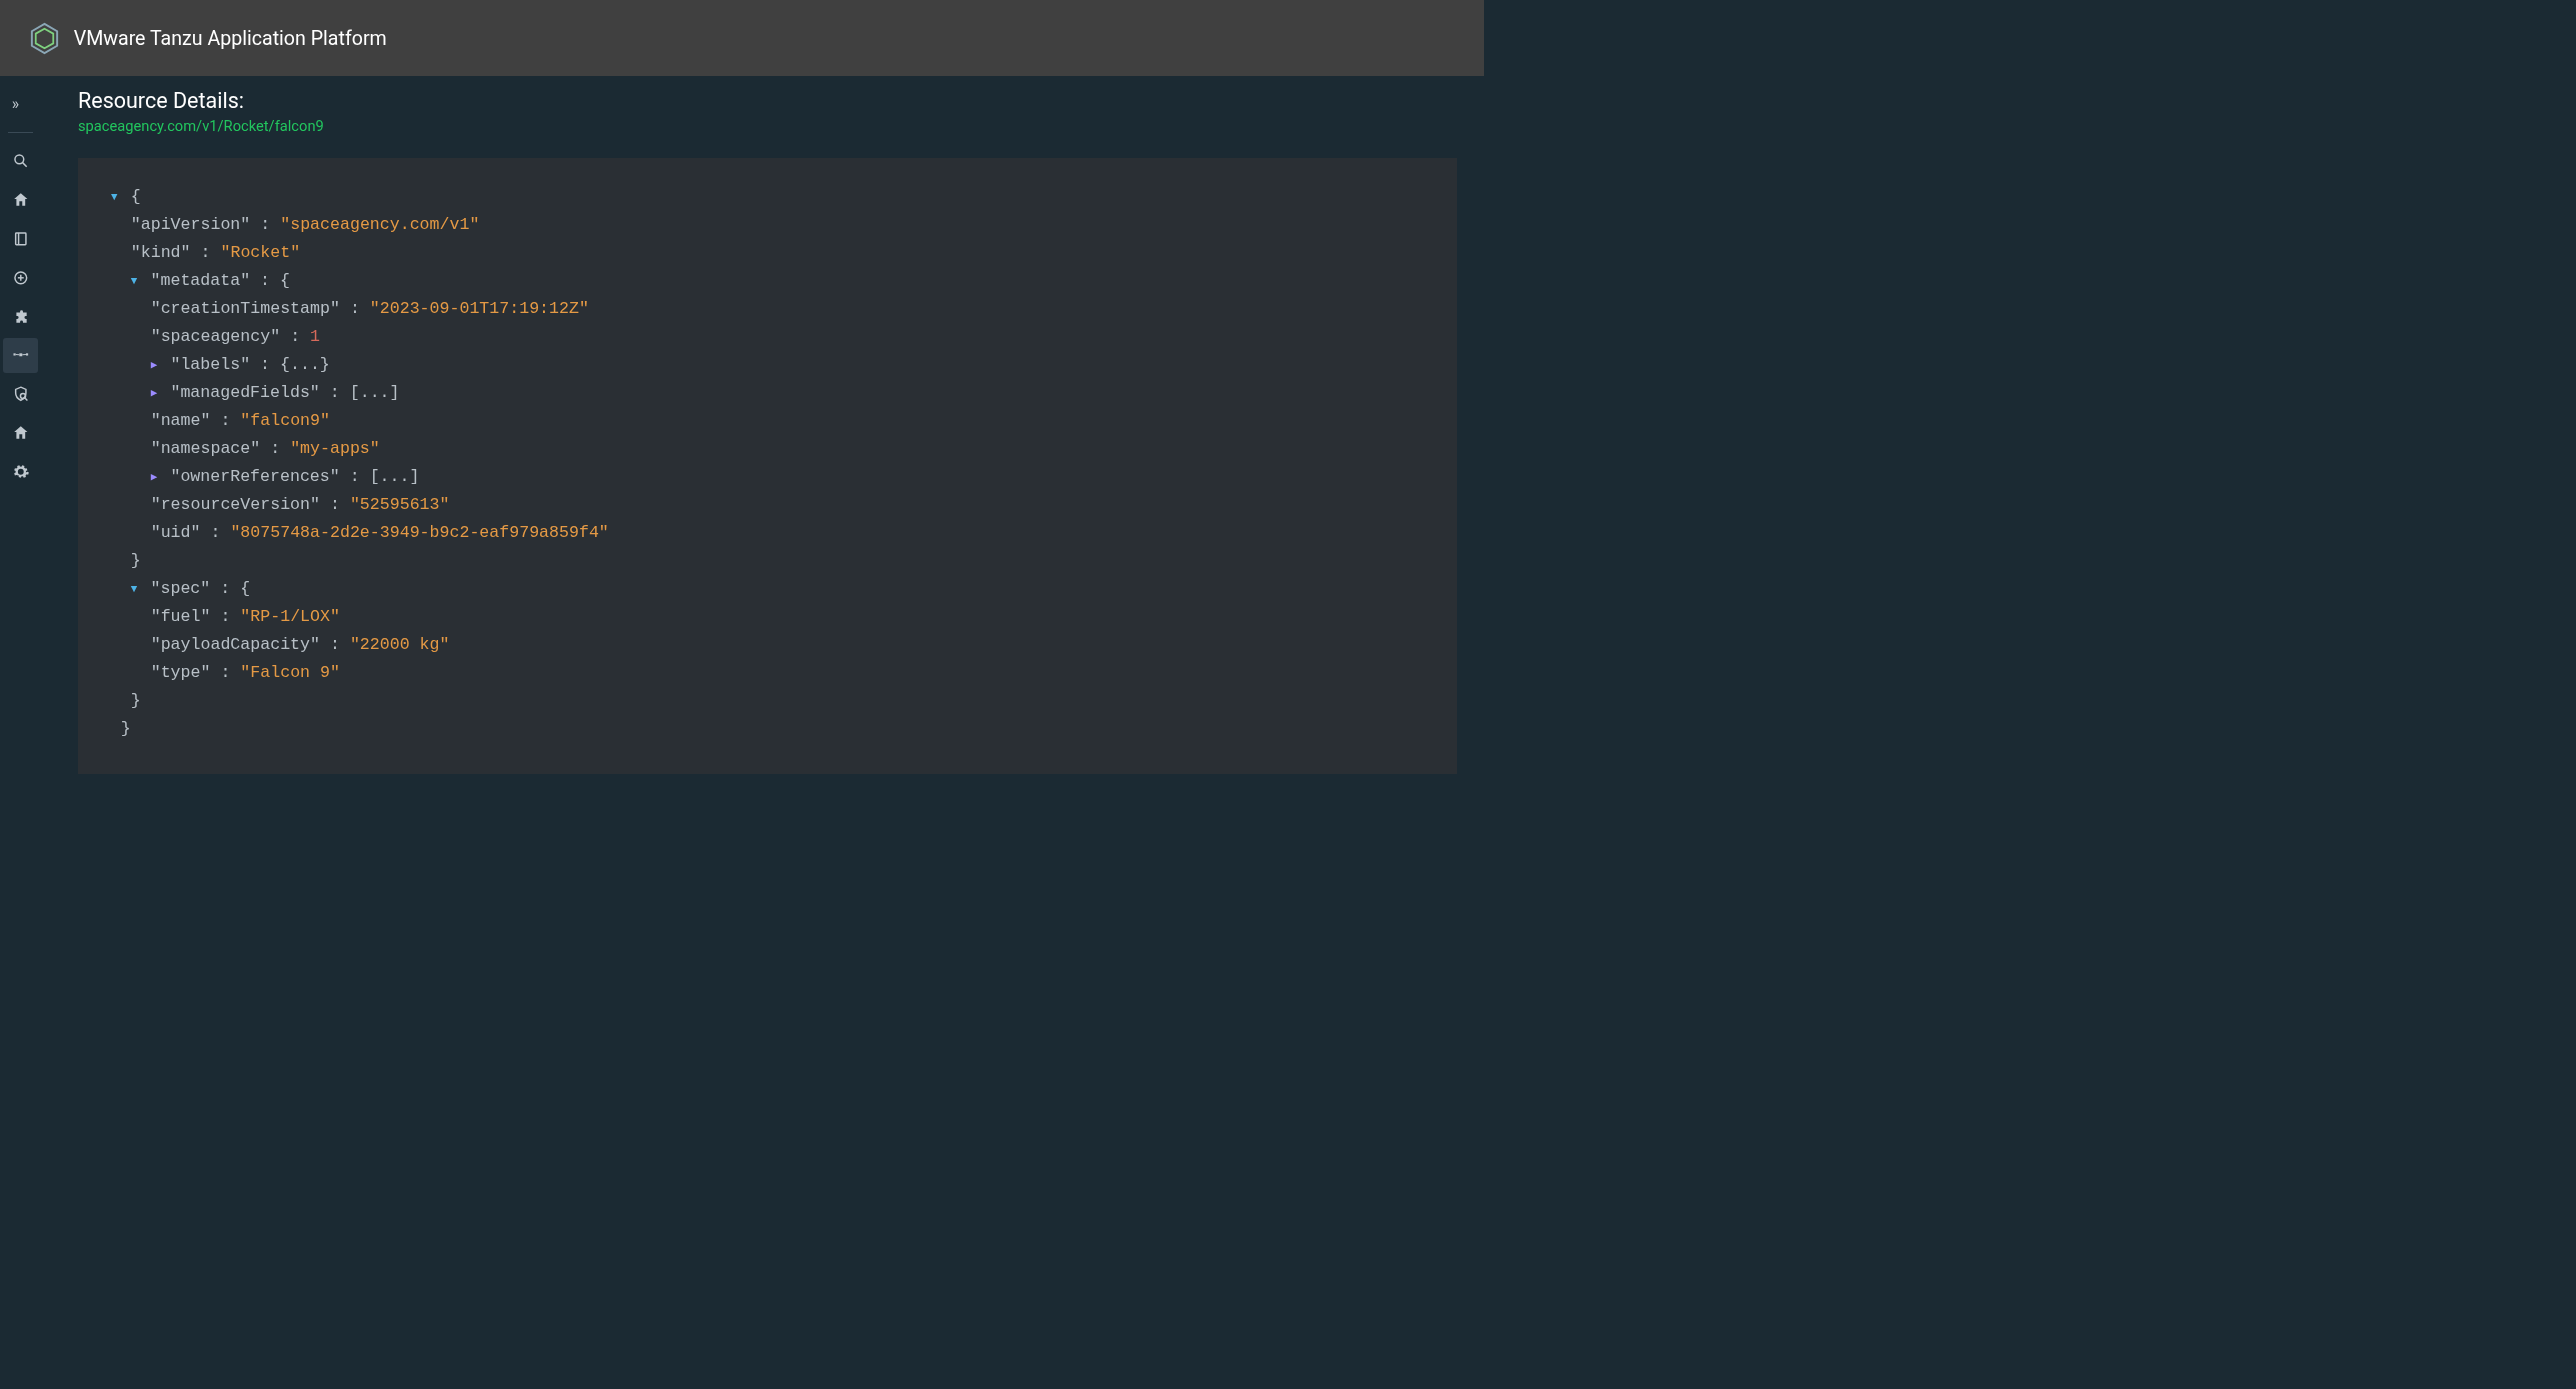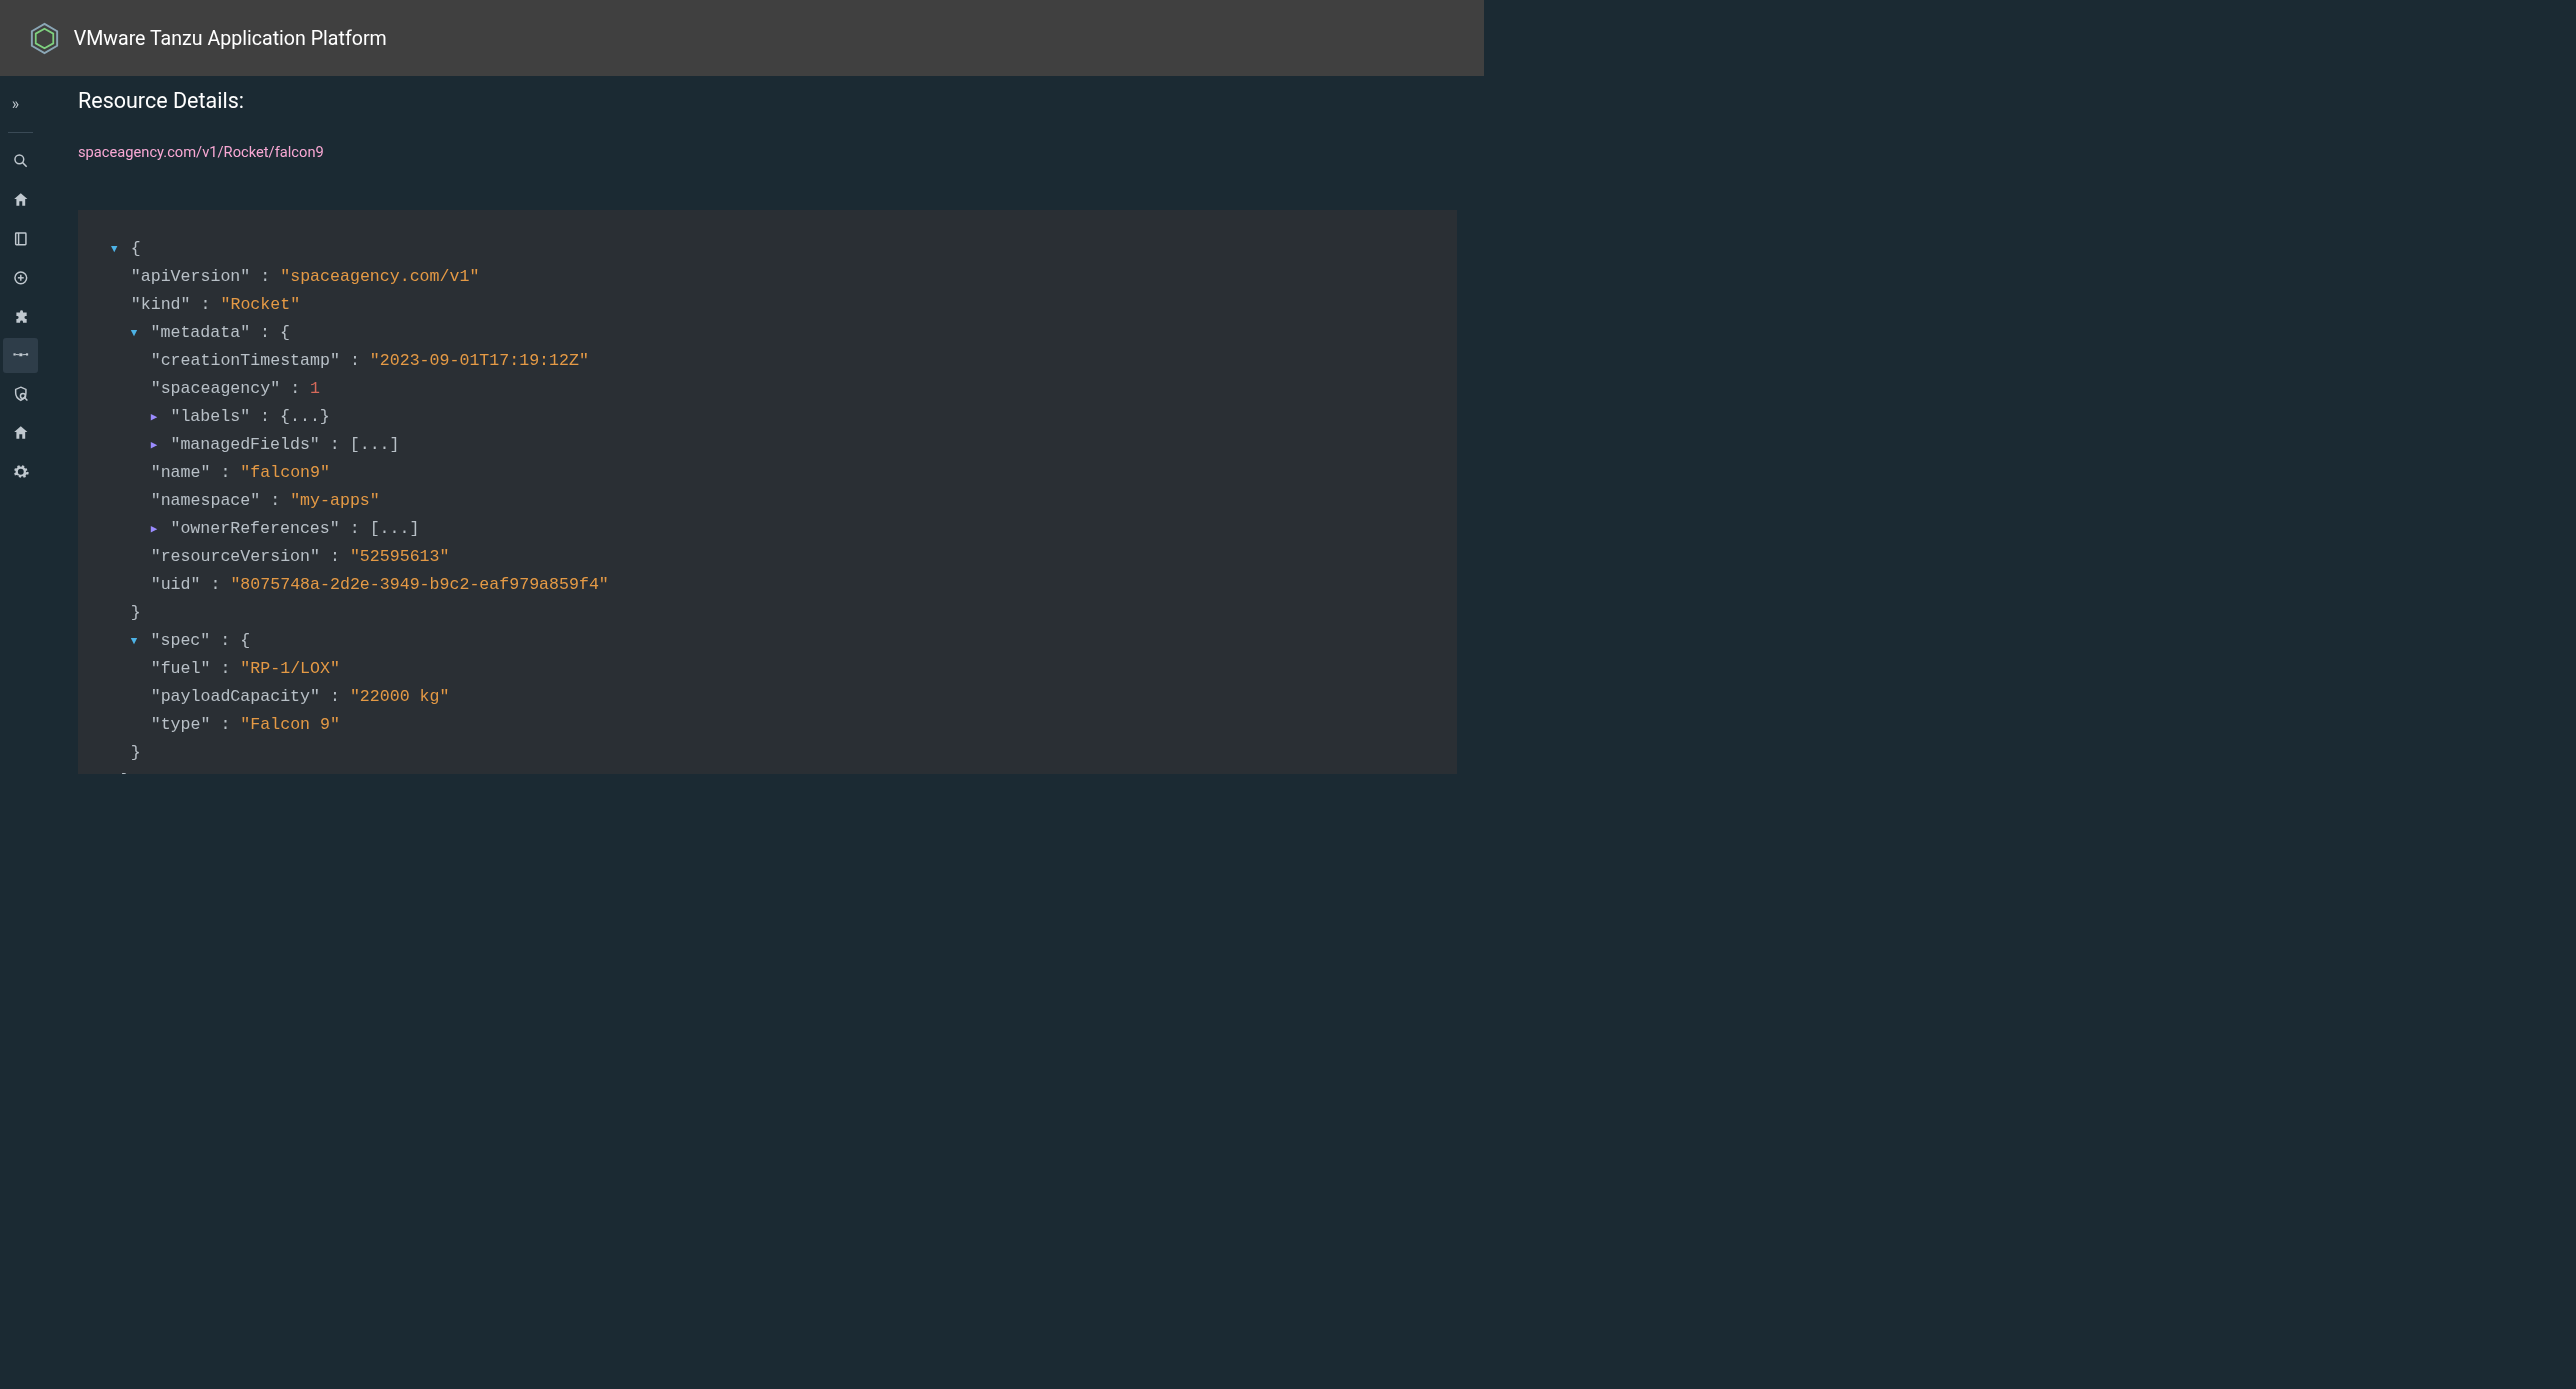--- a/index.html
+++ b/index.html
@@ -62,31 +62,30 @@
   width: 25.4px;
   height: 1px;
   background: #3a4a56;
   margin: 5.9px 0;
 }
 .main {
   flex: 1;
   padding: 11.7px 27px 27px 37px;
   display: flex;
   flex-direction: column;
-  gap: 26px;
 }
 .page-title {
   font-size: 21.5px;
   font-weight: 400;
   color: #ffffff;
   margin-bottom: 3.9px;
 }
 .page-subtitle {
   font-size: 14.7px;
-  color: #f9a8d4;
+  color: #22c55e;
   margin-bottom: 23.5px;
 }
 .json-panel {
   background: #2a2f34;
   flex: 1;
   padding: 25.4px 33px;
   font-family: "SFMono-Regular", Consolas, "Liberation Mono", Menlo, monospace;
   font-size: 16.6px;
   line-height: 28px;
   overflow: auto;

